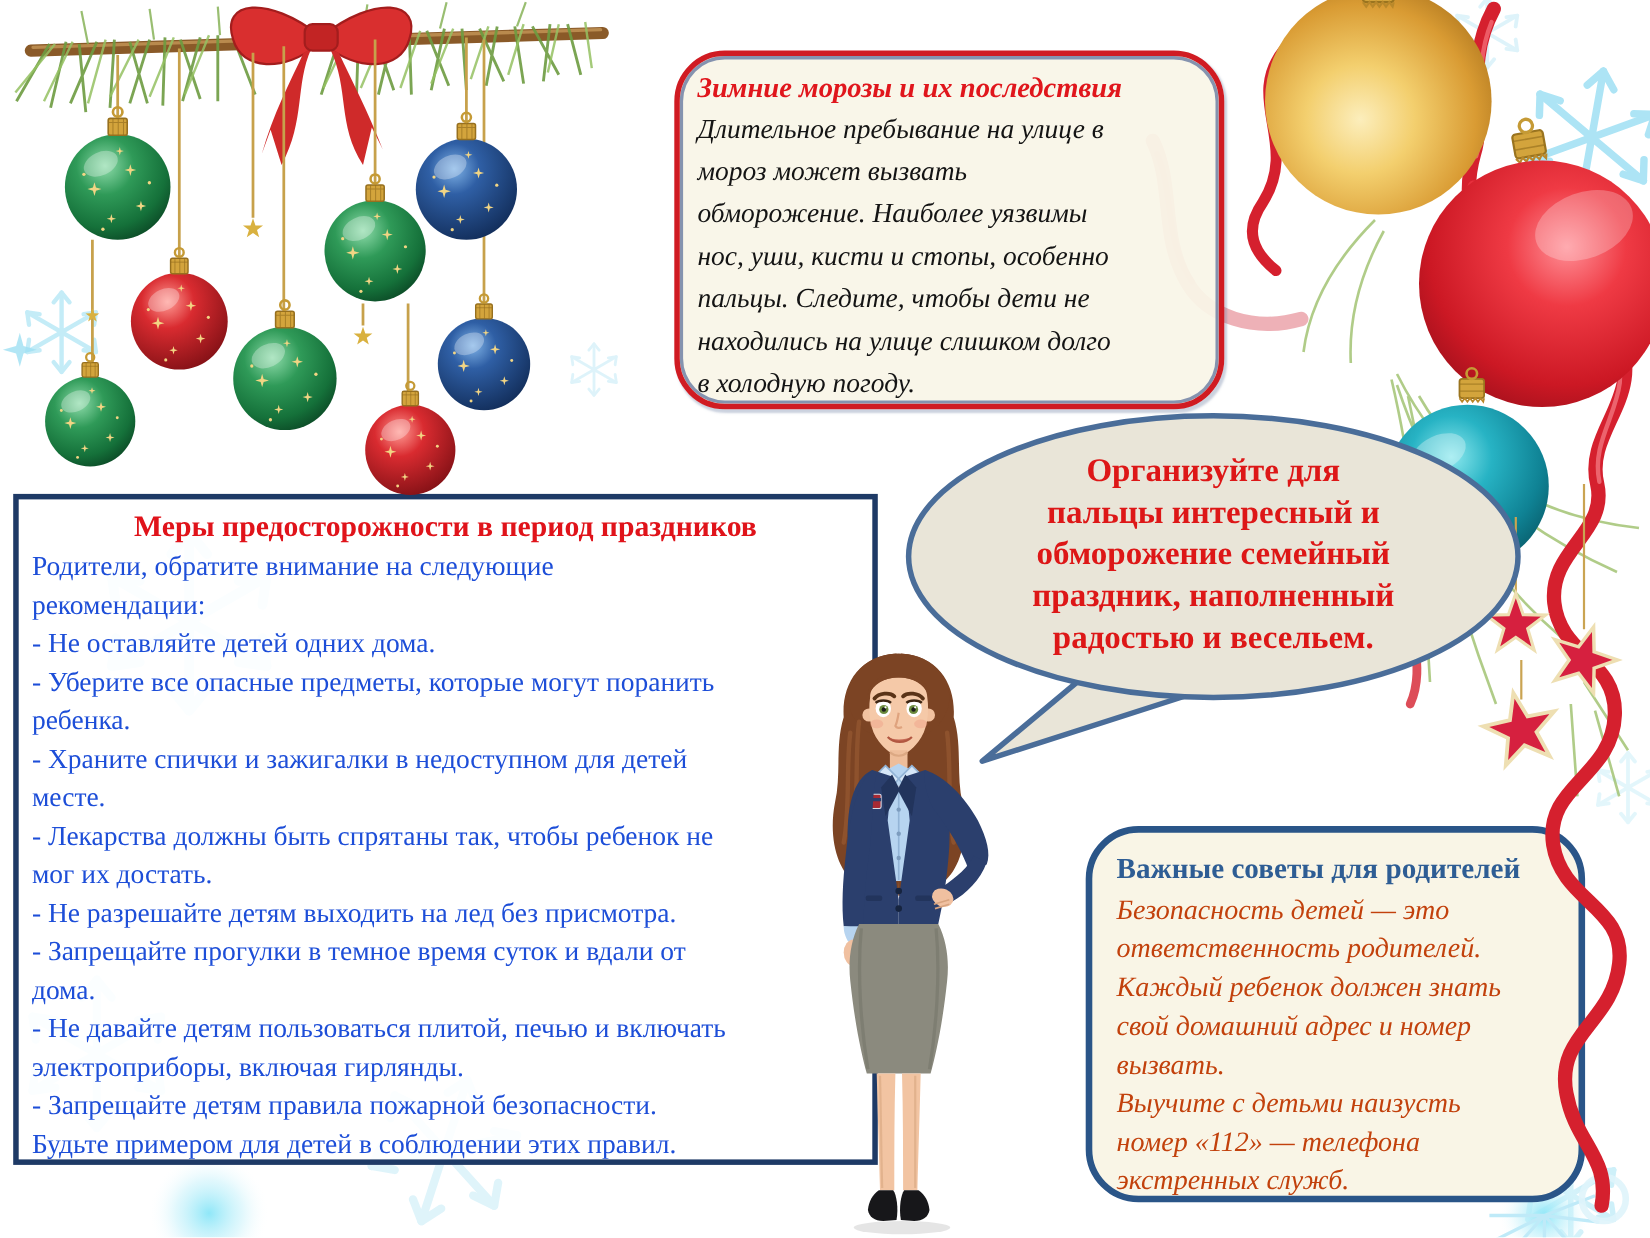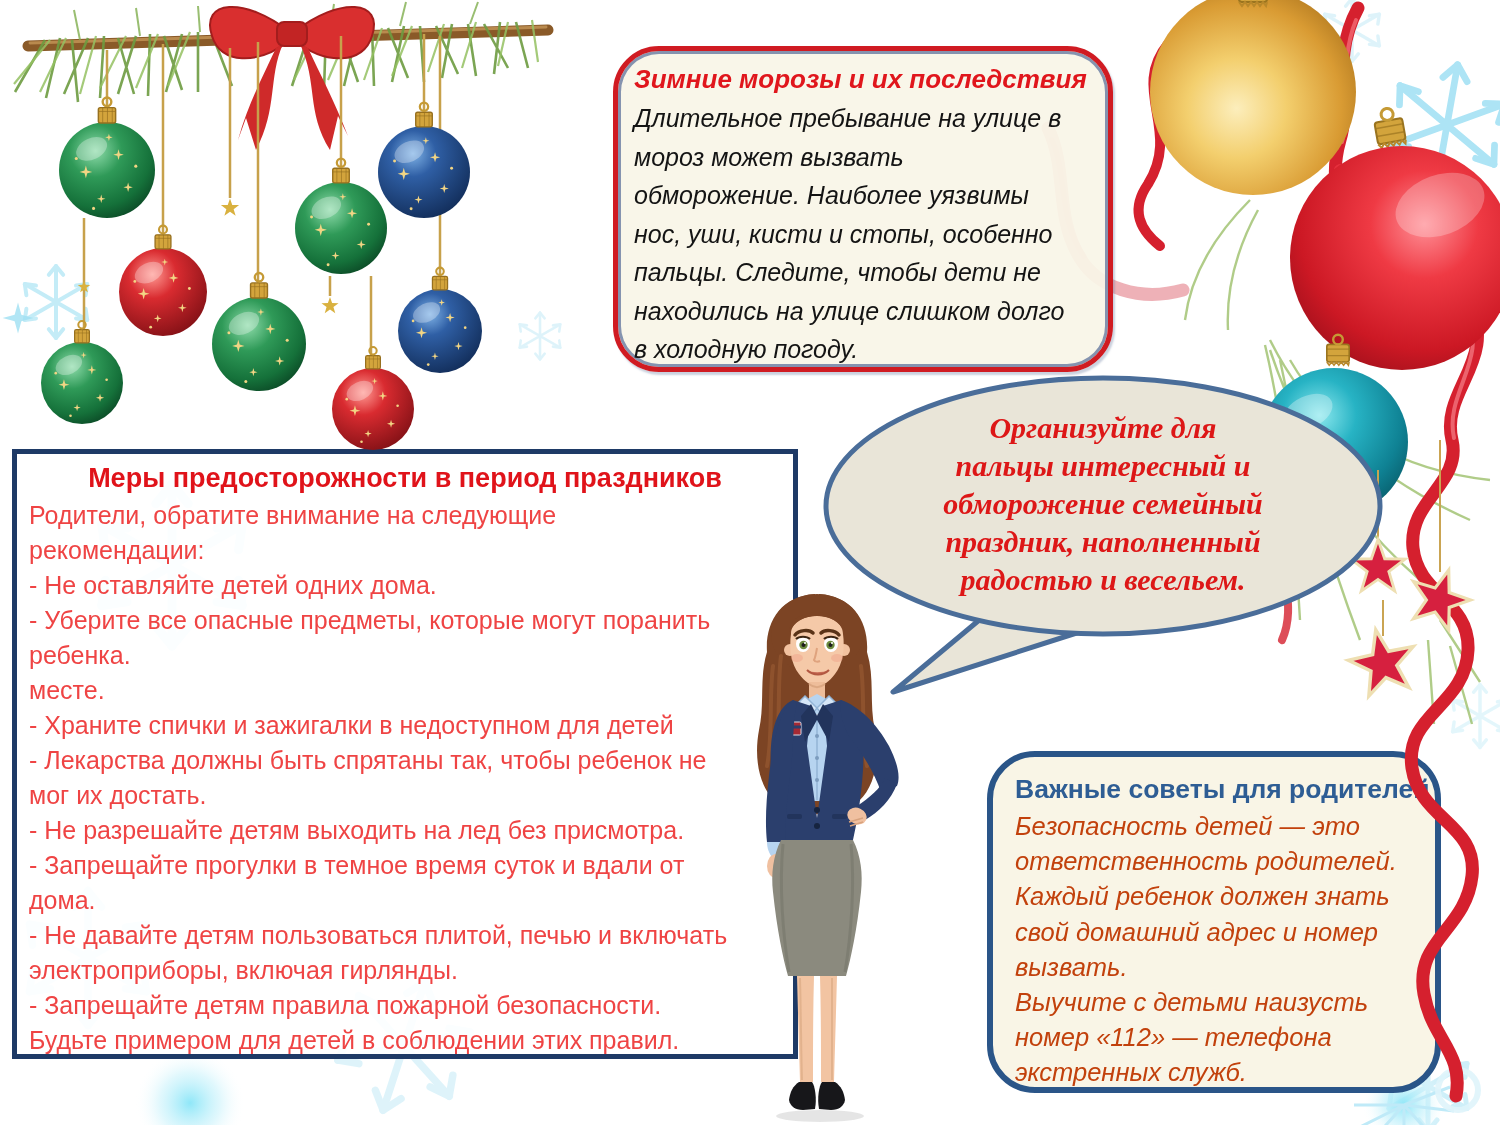--- a/index.html
+++ b/index.html
@@ -3,38 +3,38 @@
 <meta charset="utf-8">
 <style>
   html,body{margin:0;padding:0;}
   #stage{position:relative;width:1500px;height:1125px;background:#ffffff;overflow:hidden;
          font-family:"Liberation Sans",sans-serif;}
   #stage svg{position:absolute;pointer-events:none;}
   #snow-behind{left:0;top:0;z-index:0;}
   #decor{left:0;top:0;z-index:3;}
   #woman{left:735px;top:586px;z-index:4;}
   #bubble-svg{left:0;top:0;z-index:5;}
-  .box{position:absolute;box-sizing:border-box;}
+  .box{position:absolute;box-sizing:border-box;font-family:Liberation Serif, serif;}
   #frost-box{left:613px;top:46px;width:500px;height:326px;border:5px solid #d01b22;
     border-radius:46px;background:rgba(249,245,231,.93);z-index:2;
     box-shadow:inset 0 0 0 3px rgba(104,122,160,.8), 2px 3px 2px rgba(104,122,160,.35);
     padding:9px 0 0 16px;}
   .frost-title{font-weight:bold;font-style:italic;font-size:26px;line-height:39px;
     color:#e0161c;white-space:nowrap;}
   .frost-lines .li{font-style:italic;font-size:25px;line-height:38.5px;color:#141414;white-space:nowrap;}
   #measures-box{left:12px;top:449px;width:786px;height:610px;border:5px solid #1e3a66;
     background:rgba(255,255,255,.86);z-index:2;padding:4px 12px 0 12px;}
   .measures-title{font-weight:bold;font-size:27px;line-height:40px;color:#e0131a;text-align:center;white-space:nowrap;}
-  .measures-lines .li{font-size:25px;line-height:35px;color:#ef4444;white-space:nowrap;}
+  .measures-lines .li{font-size:25px;line-height:35px;color:#1d4ed8;white-space:nowrap;}
   #tips-box{left:987px;top:751px;width:454px;height:342px;border:6px solid #2a5588;
     border-radius:48px;background:#f9f5e6;z-index:2;padding:12px 0 0 22px;}
   .tips-title{font-weight:bold;font-size:26.5px;line-height:40px;color:#2e5d94;white-space:nowrap;}
   .tips-lines .li{font-style:italic;font-size:25.5px;line-height:35.2px;color:#c2410c;white-space:nowrap;}
   #bubble-text{position:absolute;left:858px;top:409px;width:490px;z-index:6;text-align:center;}
-  #bubble-text .li{font-family:"Liberation Serif",serif;font-weight:bold;font-style:italic;
+  #bubble-text .li{font-family:"Liberation Serif",serif;font-weight:bold;
     font-size:30px;line-height:38px;color:#dd1717;white-space:nowrap;}
 </style>
 </head>
 <body>
 
 <div id="stage">
 
   <svg id="snow-behind" width="1500" height="1125" viewBox="0 0 1500 1125">
     <defs>
       <symbol id="flake" viewBox="-50 -50 100 100">
@@ -89,22 +89,22 @@
   </div>
 
   <div id="measures-box" class="box">
     <div class="measures-title">Меры предосторожности в период праздников</div>
     <div class="measures-lines">
         <div class="li">Родители, обратите внимание на следующие</div>
         <div class="li">рекомендации:</div>
         <div class="li">- Не оставляйте детей одних дома.</div>
         <div class="li">- Уберите все опасные предметы, которые могут поранить</div>
         <div class="li">ребенка.</div>
+        <div class="li">- Храните спички и зажигалки в недоступном для детей</div>
         <div class="li">месте.</div>
-        <div class="li">- Храните спички и зажигалки в недоступном для детей</div>
         <div class="li">- Лекарства должны быть спрятаны так, чтобы ребенок не</div>
         <div class="li">мог их достать.</div>
         <div class="li">- Не разрешайте детям выходить на лед без присмотра.</div>
         <div class="li">- Запрещайте прогулки в темное время суток и вдали от</div>
         <div class="li">дома.</div>
         <div class="li">- Не давайте детям пользоваться плитой, печью и включать</div>
         <div class="li">электроприборы, включая гирлянды.</div>
         <div class="li">- Запрещайте детям правила пожарной безопасности.</div>
         <div class="li">Будьте примером для детей в соблюдении этих правил.</div>
       </div>

